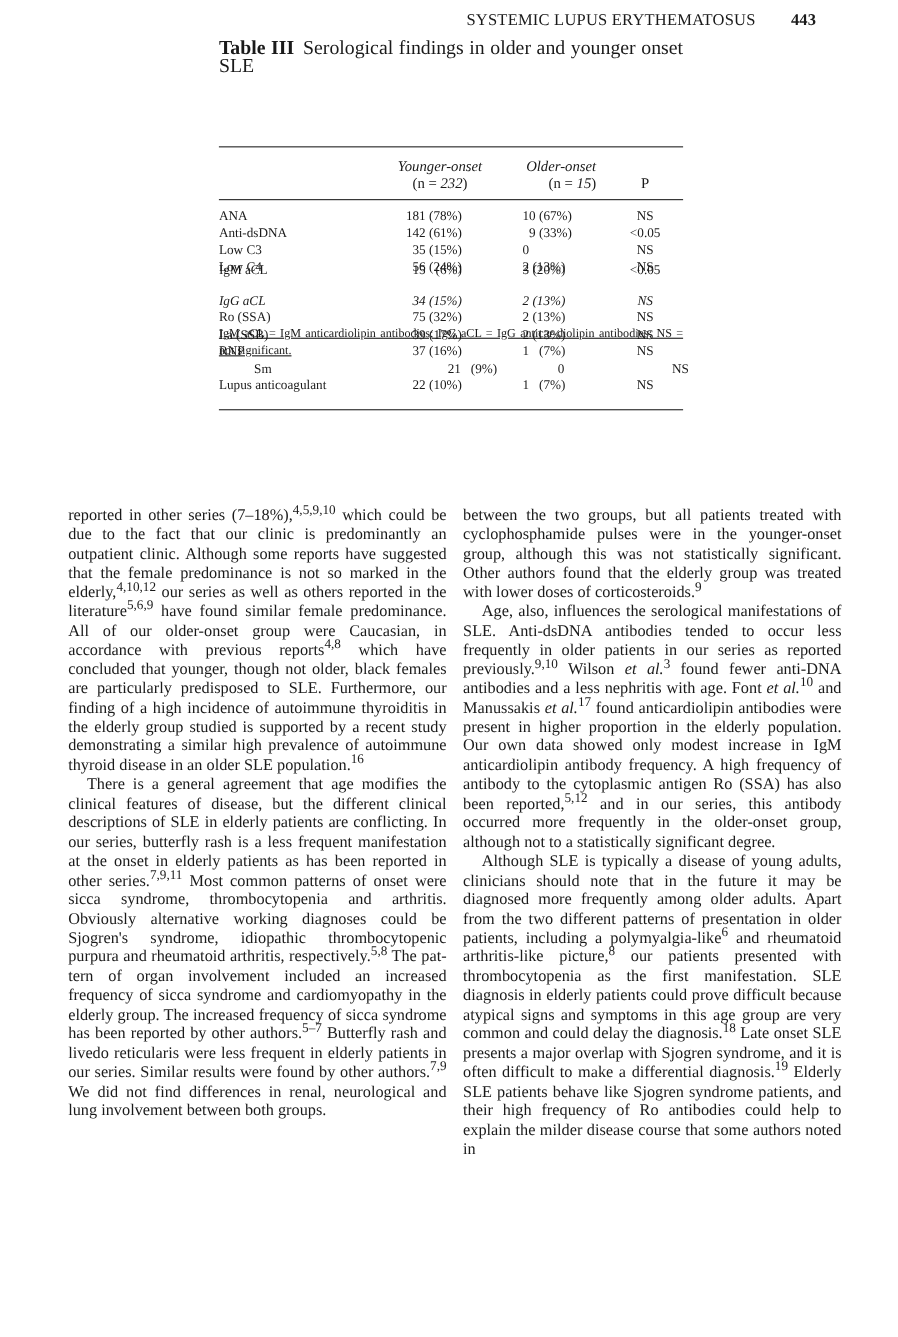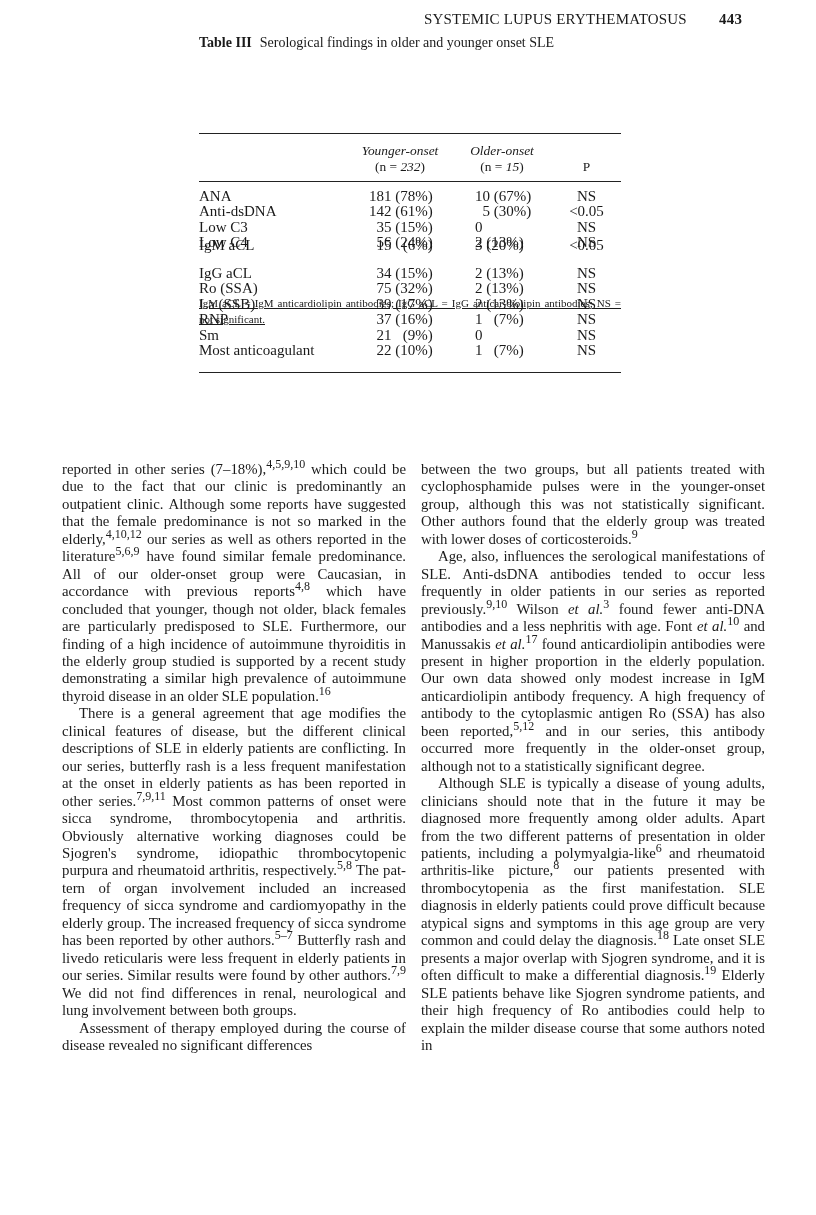--- a/index.html
+++ b/index.html
@@ -9,34 +9,34 @@
   }
   .running-head {
     position: absolute; top: 11px; left: 424px; width: 320px;
     font-size: 15px; letter-spacing: 0.2px; white-space: nowrap;
   }
   .running-head .title { display: inline-block; }
   .running-head .pageno { position: absolute; left: 295px; font-weight: bold; }
 
   .table-caption {
     position: absolute; top: 35px; left: 199px; width: 422px;
-    font-size: 14px; line-height: 16px; text-align: justify;
+    font-size: 18px; line-height: 16px; text-align: justify;
     text-align-last: auto;
   }
   .table-caption .label { font-weight: bold; margin-right: 8px; }
   .table-caption .line2 { display: block; text-align: center; }
 
   .rule { position: absolute; left: 199px; width: 422px; height: 1.4px; background: #222; }
 
   .col-head {
     position: absolute; font-size: 13.4px; line-height: 16px; text-align: center;
   }
   .col-head i { font-style: italic; }
 
-  .tbl-row { position: absolute; left: 199px; width: 422px; height: 15px; font-size: 15px; line-height: 15px; }
+  .tbl-row { position: absolute; left: 199px; width: 422px; height: 15px; font-size: 12px; line-height: 15px; }
   .tbl-row span { position: absolute; top: 0; white-space: pre; }
   .c-name { left: 0; }
   .c-young { left: 170px; }
   .c-old { left: 276px; }
   .c-p { left: 365px; width: 45px; text-align: center; }
 
   .footnote {
     position: absolute; top: 295px; left: 199px; width: 422px;
     font-size: 11px; line-height: 16px; text-align: justify; text-decoration: underline;
   }
@@ -64,60 +64,60 @@
 <div class="table-caption">
   <span class="label">Table III</span><span>Serological findings in older and younger onset SLE</span>
 </div>
 
 <div class="rule" style="top:133px;"></div>
 
 <div class="col-head" style="left:350px; top:143px; width:100px;">
   <i>Younger-onset</i><br>
   <span><span>(n = </span><i>232</i><span>)</span></span>
 </div>
-<div class="col-head" style="left:462px; top:143px; width:80px;">
+<div class="col-head" style="left:462px; top:143px; width:80px;text-align:right;">
   <i>Older-onset</i><br>
   <span><span>(n = </span><i>15</i><span>)</span></span>
 </div>
 <div class="col-head" style="left:564px; top:159px; width:45px;">P</div>
 
 <div class="rule" style="top:181px;"></div>
 
 <div id="table-body">
     <div class="tbl-row" style="top: 189px;">
       <span class="c-name">ANA</span>
       <span class="c-young">181 (78%)</span>
       <span class="c-old">10 (67%)</span>
       <span class="c-p">NS</span>
     </div>
     <div class="tbl-row" style="top: 204.4px;">
       <span class="c-name">Anti-dsDNA</span>
       <span class="c-young">142 (61%)</span>
-      <span class="c-old">  5 (30%)</span>
+      <span class="c-old">  9 (33%)</span>
       <span class="c-p">&lt;0.05</span>
     </div>
     <div class="tbl-row" style="top: 219.8px;">
       <span class="c-name">Low C3</span>
       <span class="c-young">  35 (15%)</span>
       <span class="c-old">0</span>
       <span class="c-p">NS</span>
     </div>
     <div class="tbl-row" style="top: 235.2px;">
       <span class="c-name">Low C4</span>
       <span class="c-young">  56 (24%)</span>
       <span class="c-old">2 (13%)</span>
       <span class="c-p">NS</span>
     </div>
     <div class="tbl-row" style="top: 238px;">
       <span class="c-name">IgM aCL</span>
       <span class="c-young">  15   (6%)</span>
       <span class="c-old">3 (20%)</span>
       <span class="c-p">&lt;0.05</span>
     </div>
-    <div class="tbl-row" style="top: 266px;">
+    <div class="tbl-row" style="top: 266px; font-style: italic;">
       <span class="c-name">IgG aCL</span>
       <span class="c-young">  34 (15%)</span>
       <span class="c-old">2 (13%)</span>
       <span class="c-p">NS</span>
     </div>
     <div class="tbl-row" style="top: 281.4px;">
       <span class="c-name">Ro (SSA)</span>
       <span class="c-young">  75 (32%)</span>
       <span class="c-old">2 (13%)</span>
       <span class="c-p">NS</span>
@@ -127,40 +127,39 @@
       <span class="c-young">  39 (17%)</span>
       <span class="c-old">2 (13%)</span>
       <span class="c-p">NS</span>
     </div>
     <div class="tbl-row" style="top: 312.2px;">
       <span class="c-name">RNP</span>
       <span class="c-young">  37 (16%)</span>
       <span class="c-old">1   (7%)</span>
       <span class="c-p">NS</span>
     </div>
-    <div class="tbl-row" style="top: 327.6px;">
+    <div class="tbl-row" style="top: 327.6px; margin-left: 32px;">
       <span class="c-name">Sm</span>
       <span class="c-young">  21   (9%)</span>
       <span class="c-old">0</span>
       <span class="c-p">NS</span>
     </div>
     <div class="tbl-row" style="top: 343px;">
-      <span class="c-name">Most anticoagulant</span>
+      <span class="c-name">Lupus anticoagulant</span>
       <span class="c-young">  22 (10%)</span>
       <span class="c-old">1   (7%)</span>
       <span class="c-p">NS</span>
     </div>
   </div>
 
 <div class="rule" style="top:372px;"></div>
 
 <div class="footnote">IgM aCL = IgM anticardiolipin antibodies; IgG aCL = IgG anticar-diolipin antibodies; NS = not significant.</div>
 
 <div class="col col-left" id="col-left">
     <p><span>reported in other series (7–18%),</span><sup>4,5,9,10</sup><span> which could be due to the fact that our clinic is predominantly an outpatient clinic. Although some reports have suggested that the female predominance is not so marked in the elderly,</span><sup>4,10,12</sup><span> our series as well as others reported in the literature</span><sup>5,6,9</sup><span> have found similar female predominance. All of our older-onset group were Caucasian, in accordance with previous reports</span><sup>4,8</sup><span> which have concluded that younger, though not older, black females are particularly predisposed to SLE. Furthermore, our finding of a high incidence of autoimmune thy­roiditis in the elderly group studied is supported by a recent study demonstrating a similar high prevalence of autoimmune thyroid disease in an older SLE population.</span><sup>16</sup></p>
     <p class="indent"><span>There is a general agreement that age modifies the clinical features of disease, but the different clinical descriptions of SLE in elderly patients are conflicting. In our series, butterfly rash is a less frequent manifestation at the onset in elderly patients as has been reported in other series.</span><sup>7,9,11</sup><span> Most common patterns of onset were sicca syn­drome, thrombocytopenia and arthritis. Obviously alternative working diagnoses could be Sjogren's syndrome, idiopathic thrombocytopenic purpura and rheumatoid arthritis, respectively.</span><sup>5,8</sup><span> The pat­tern of organ involvement included an increased frequency of sicca syndrome and cardiomyopathy in the elderly group. The increased frequency of sicca syndrome has been reported by other authors.</span><sup>5–7</sup><span> Butterfly rash and livedo reticularis were less frequent in elderly patients in our series. Similar results were found by other authors.</span><sup>7,9</sup><span> We did not find differences in renal, neurological and lung involvement between both groups.</span></p>
-    <p class="indent"><span>Assessment of therapy employed during the course of disease revealed no significant differences</span></p>
   </div>
 <div class="col col-right" id="col-right">
     <p><span>between the two groups, but all patients treated with cyclophosphamide pulses were in the younger-onset group, although this was not statistically significant. Other authors found that the elderly group was treated with lower doses of corti­costeroids.</span><sup>9</sup></p>
     <p class="indent"><span>Age, also, influences the serological manifesta­tions of SLE. Anti-dsDNA antibodies tended to occur less frequently in older patients in our series as reported previously.</span><sup>9,10</sup><span> Wilson </span><i>et al.</i><sup>3</sup><span> found fewer anti-DNA antibodies and a less nephritis with age. Font </span><i>et al.</i><sup>10</sup><span> and Manussakis </span><i>et al.</i><sup>17</sup><span> found anticardiolipin antibodies were present in higher proportion in the elderly population. Our own data showed only modest increase in IgM anticar­diolipin antibody frequency. A high frequency of antibody to the cytoplasmic antigen Ro (SSA) has also been reported,</span><sup>5,12</sup><span> and in our series, this antibody occurred more frequently in the older-onset group, although not to a statistically significant degree.</span></p>
     <p class="indent"><span>Although SLE is typically a disease of young adults, clinicians should note that in the future it may be diagnosed more frequently among older adults. Apart from the two different patterns of presentation in older patients, including a polymy­algia-like</span><sup>6</sup><span> and rheumatoid arthritis-like picture,</span><sup>8</sup><span> our patients presented with thrombocytopenia as the first manifestation. SLE diagnosis in elderly patients could prove difficult because atypical signs and symptoms in this age group are very common and could delay the diagnosis.</span><sup>18</sup><span> Late onset SLE presents a major overlap with Sjogren syndrome, and it is often difficult to make a differential diagnosis.</span><sup>19</sup><span> Elderly SLE patients behave like Sjogren syndrome patients, and their high fre­quency of Ro antibodies could help to explain the milder disease course that some authors noted in</span></p>
   </div>
 
 </body></html>

